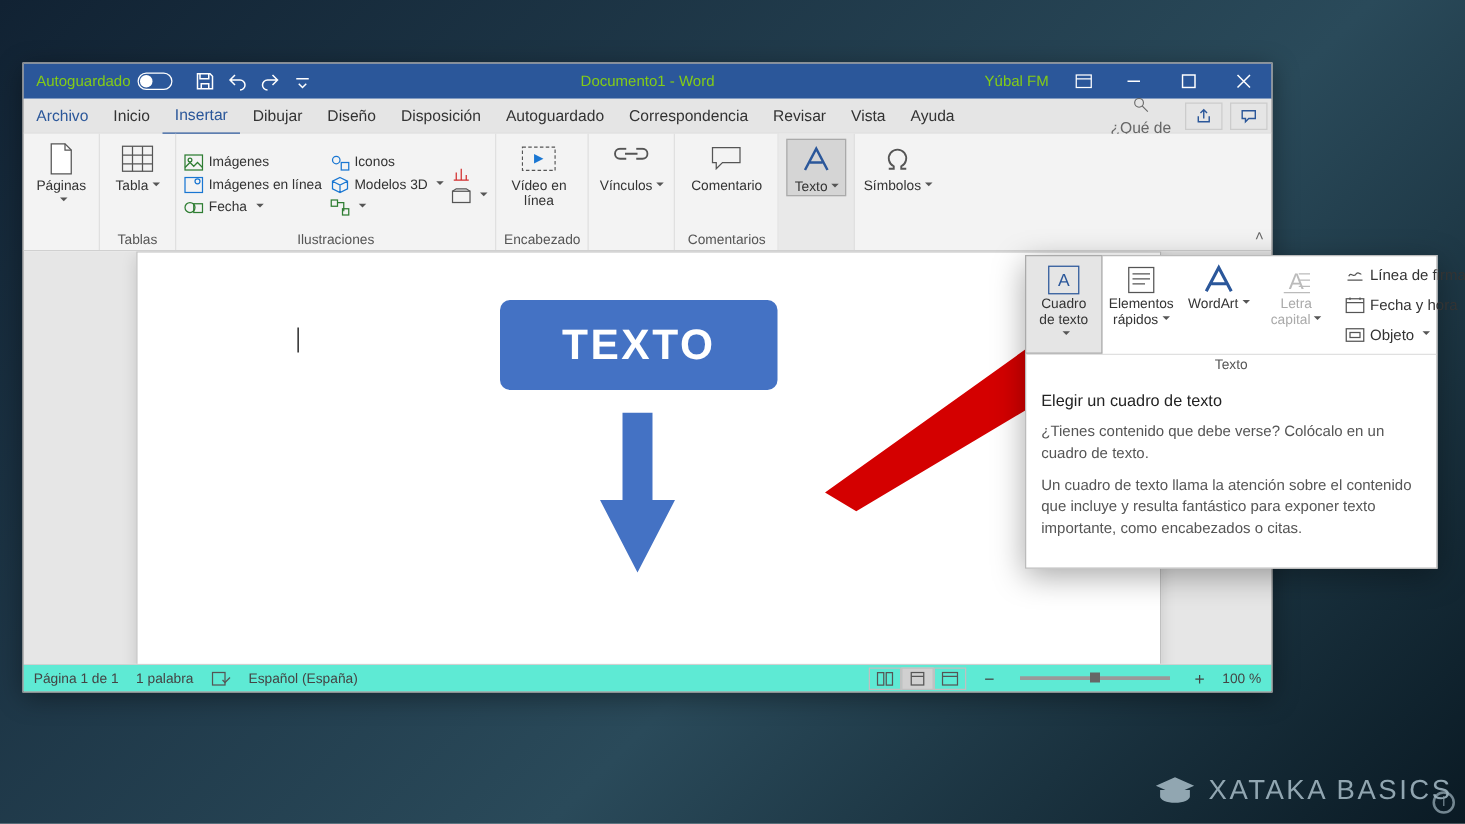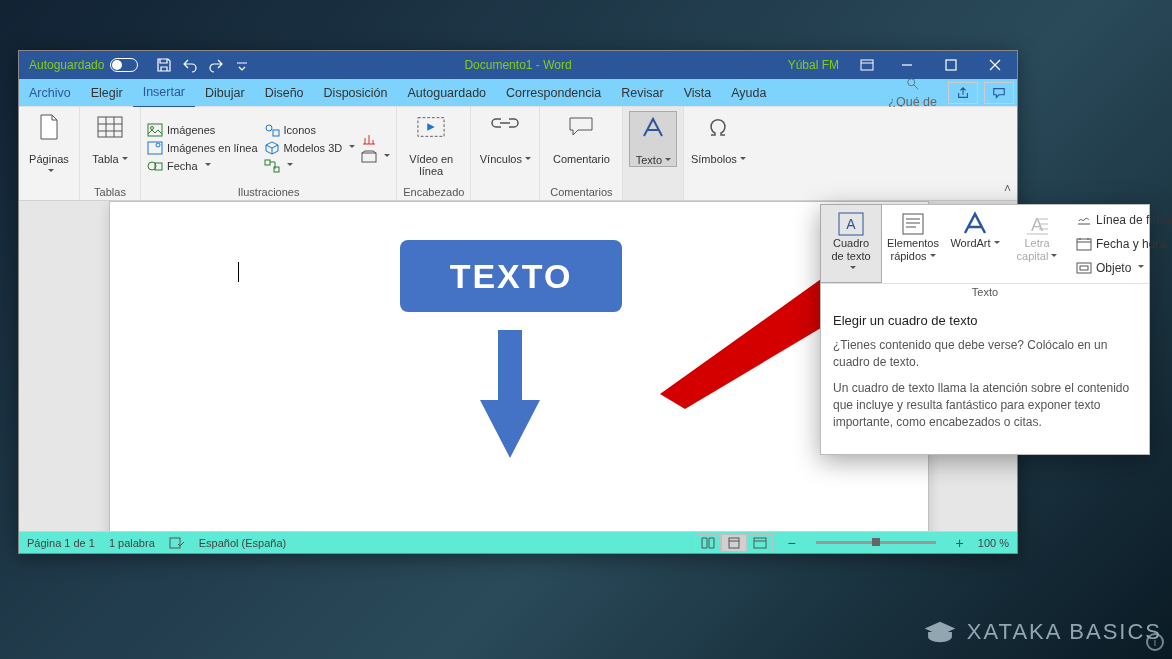--- a/index.html
+++ b/index.html
@@ -11,34 +11,34 @@
   .toggle { width: 28px; height: 14px; border: 1px solid #fff; border-radius: 7px; position: relative; }
   .toggle::after { content:""; width: 10px; height: 10px; border-radius: 50%; background:#fff; position:absolute; left:1px; top:1px; }
   .qat { display:flex; gap:10px; padding:0 8px; align-items:center; }
   .qat svg { width:16px; height:16px; stroke:#fff; fill:none; stroke-width:1.2;}
   .title { flex:1; text-align:center; font-size:12px; }
   .user { padding:0 10px; }
   .winbtns { display:flex; }
   .winbtn { width:44px; height:28px; display:flex; align-items:center; justify-content:center; }
   .winbtn svg { width:12px; height:12px; stroke:#fff; fill:none; stroke-width:1.2;}
   
-  .tabsrow { display:flex; align-items:center; height:28px; background:#7dd3fc; border-bottom:1px solid #e0e0e0; font-size:12.5px; color:#333; }
+  .tabsrow { display:flex; align-items:center; height:28px; background:#e5e5e5; border-bottom:1px solid #e0e0e0; font-size:12.5px; color:#333; }
   .tabsrow .tab { padding:0 10px; line-height:28px; cursor:default; }
   .tabsrow .tab.active { color:#2b579a; border-bottom:2px solid #2b579a; }
   .tabsrow .file { color:#2b579a; font-weight:normal; }
   .tabsrow .spacer { flex:1; }
   .tellme { display:flex; align-items:center; gap:4px; padding:0 8px; color:#666;flex-direction:column;}
   .share { width:30px; height:22px; display:flex; align-items:center; justify-content:center; border:1px solid #ccc; margin:0 3px;}
   .share svg{width:14px;height:14px;stroke:#2b579a;fill:none;stroke-width:1.3;}
   
   .ribbon { display:flex; background:#f3f3f3; border-bottom:1px solid #d0d0d0; font-size:11px; color:#333; height:94px; position:relative;}
   .group { display:flex; flex-direction:column; border-right:1px solid #e0e0e0; padding:4px 6px 2px; }
   .group .body { flex:1; display:flex; align-items:flex-start; gap:6px;}
   .group .label { text-align:center; font-size:11px; color:#555; padding-top:2px;}
-  .bigbtn { display:flex; flex-direction:column; align-items:center; justify-content:flex-start; width:56px; padding-top:2px; gap:12px; text-align:center; line-height:1.1;}
+  .bigbtn { display:flex; flex-direction:column; align-items:center; justify-content:flex-start; width:56px; padding-top:2px; gap:2px; text-align:center; line-height:1.1;}
   .bigbtn.narrow{width:48px;}
   .bigbtn.wide{width:84px;}
   .bigbtn.xwide{width:90px;}
   .bigbtn .icon { width:28px; height:28px; display:flex; align-items:center; justify-content:center;}
   .smrow { display:flex; align-items:center; gap:4px; padding:1px 0; font-size:11px; white-space:nowrap;}
   .smrow .ic{width:16px;height:16px;display:inline-flex;align-items:center;justify-content:center;}
   .col { display:flex; flex-direction:column; gap:0px; justify-content:center; align-self:center;}
   .dd::after{content:"";display:inline-block;border:3px solid transparent;border-top-color:#555;margin-left:3px;vertical-align:middle;}
   .sel { background:#d5d5d5; border:1px solid #aaa; }
   .collapse{ position:absolute; right:6px; bottom:4px; font-size:12px; color:#666;}
@@ -130,21 +130,21 @@
       <div class="winbtn">
           <svg viewBox="0 0 12 12">
             <path d="M1 1l10 10M11 1 1 11"></path>
           </svg>
         </div>
     </div>
   </div>
 
   <div class="tabsrow">
     <div class="tab file">Archivo</div>
-    <div class="tab">Elegir</div>
+    <div class="tab">Inicio</div>
     <div class="tab active">Insertar</div>
     <div class="tab">Dibujar</div>
     <div class="tab">Diseño</div>
     <div class="tab">Disposición</div>
     <div class="tab">Autoguardado</div>
     <div class="tab">Correspondencia</div>
     <div class="tab">Revisar</div>
     <div class="tab">Vista</div>
     <div class="tab">Ayuda</div>
     <div class="spacer"></div>

